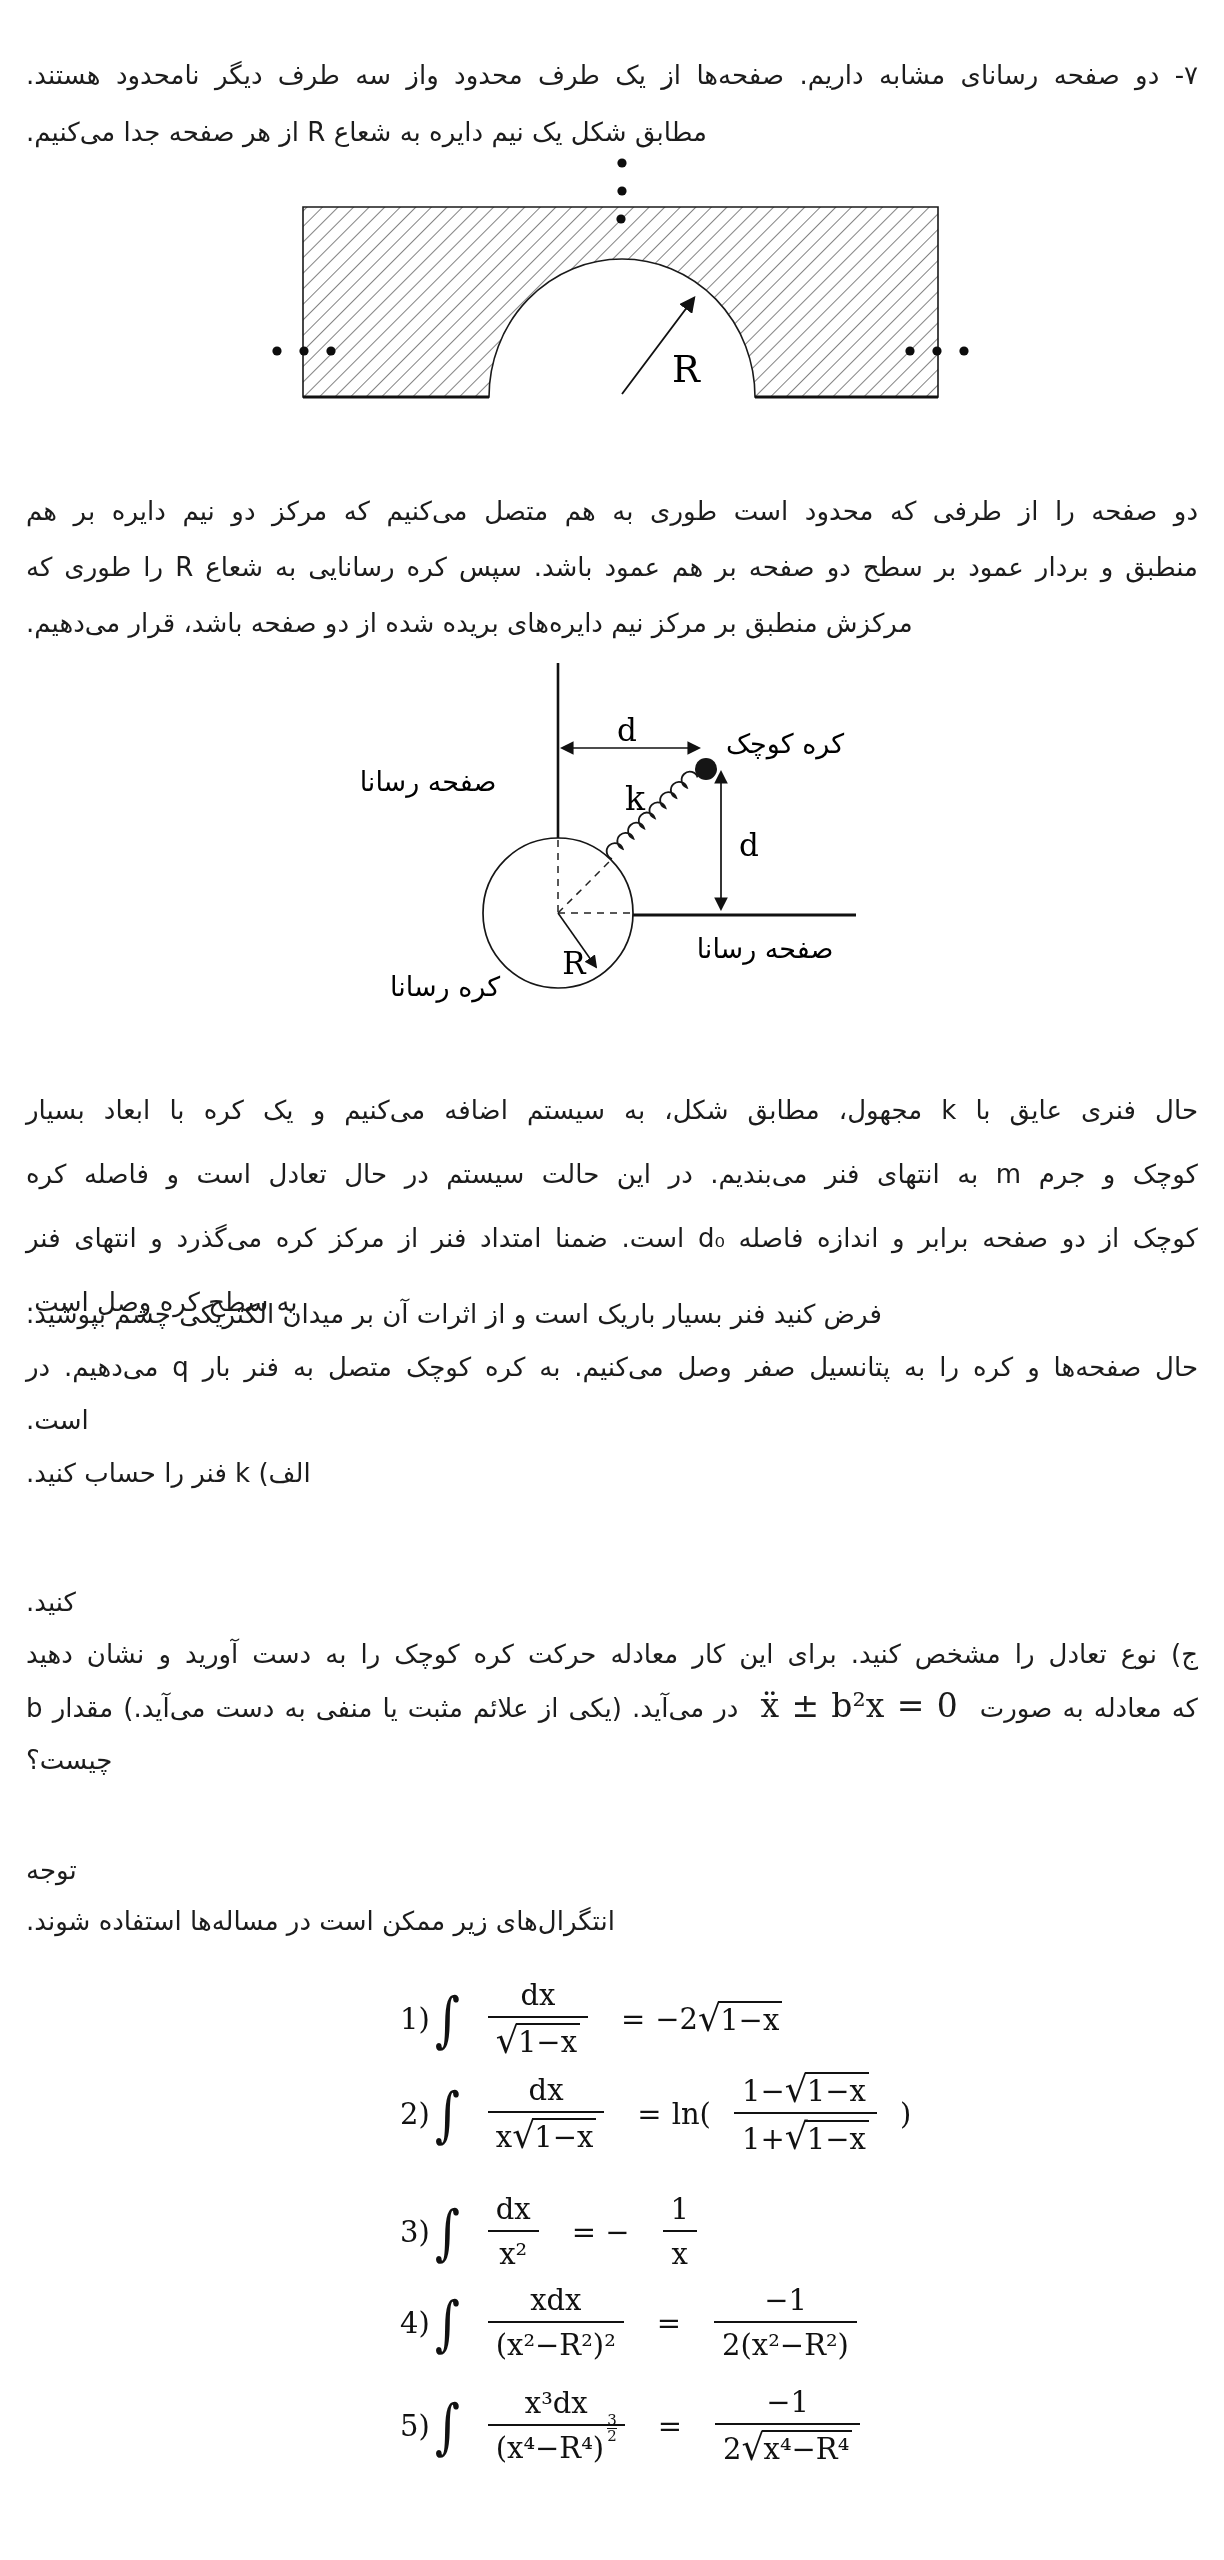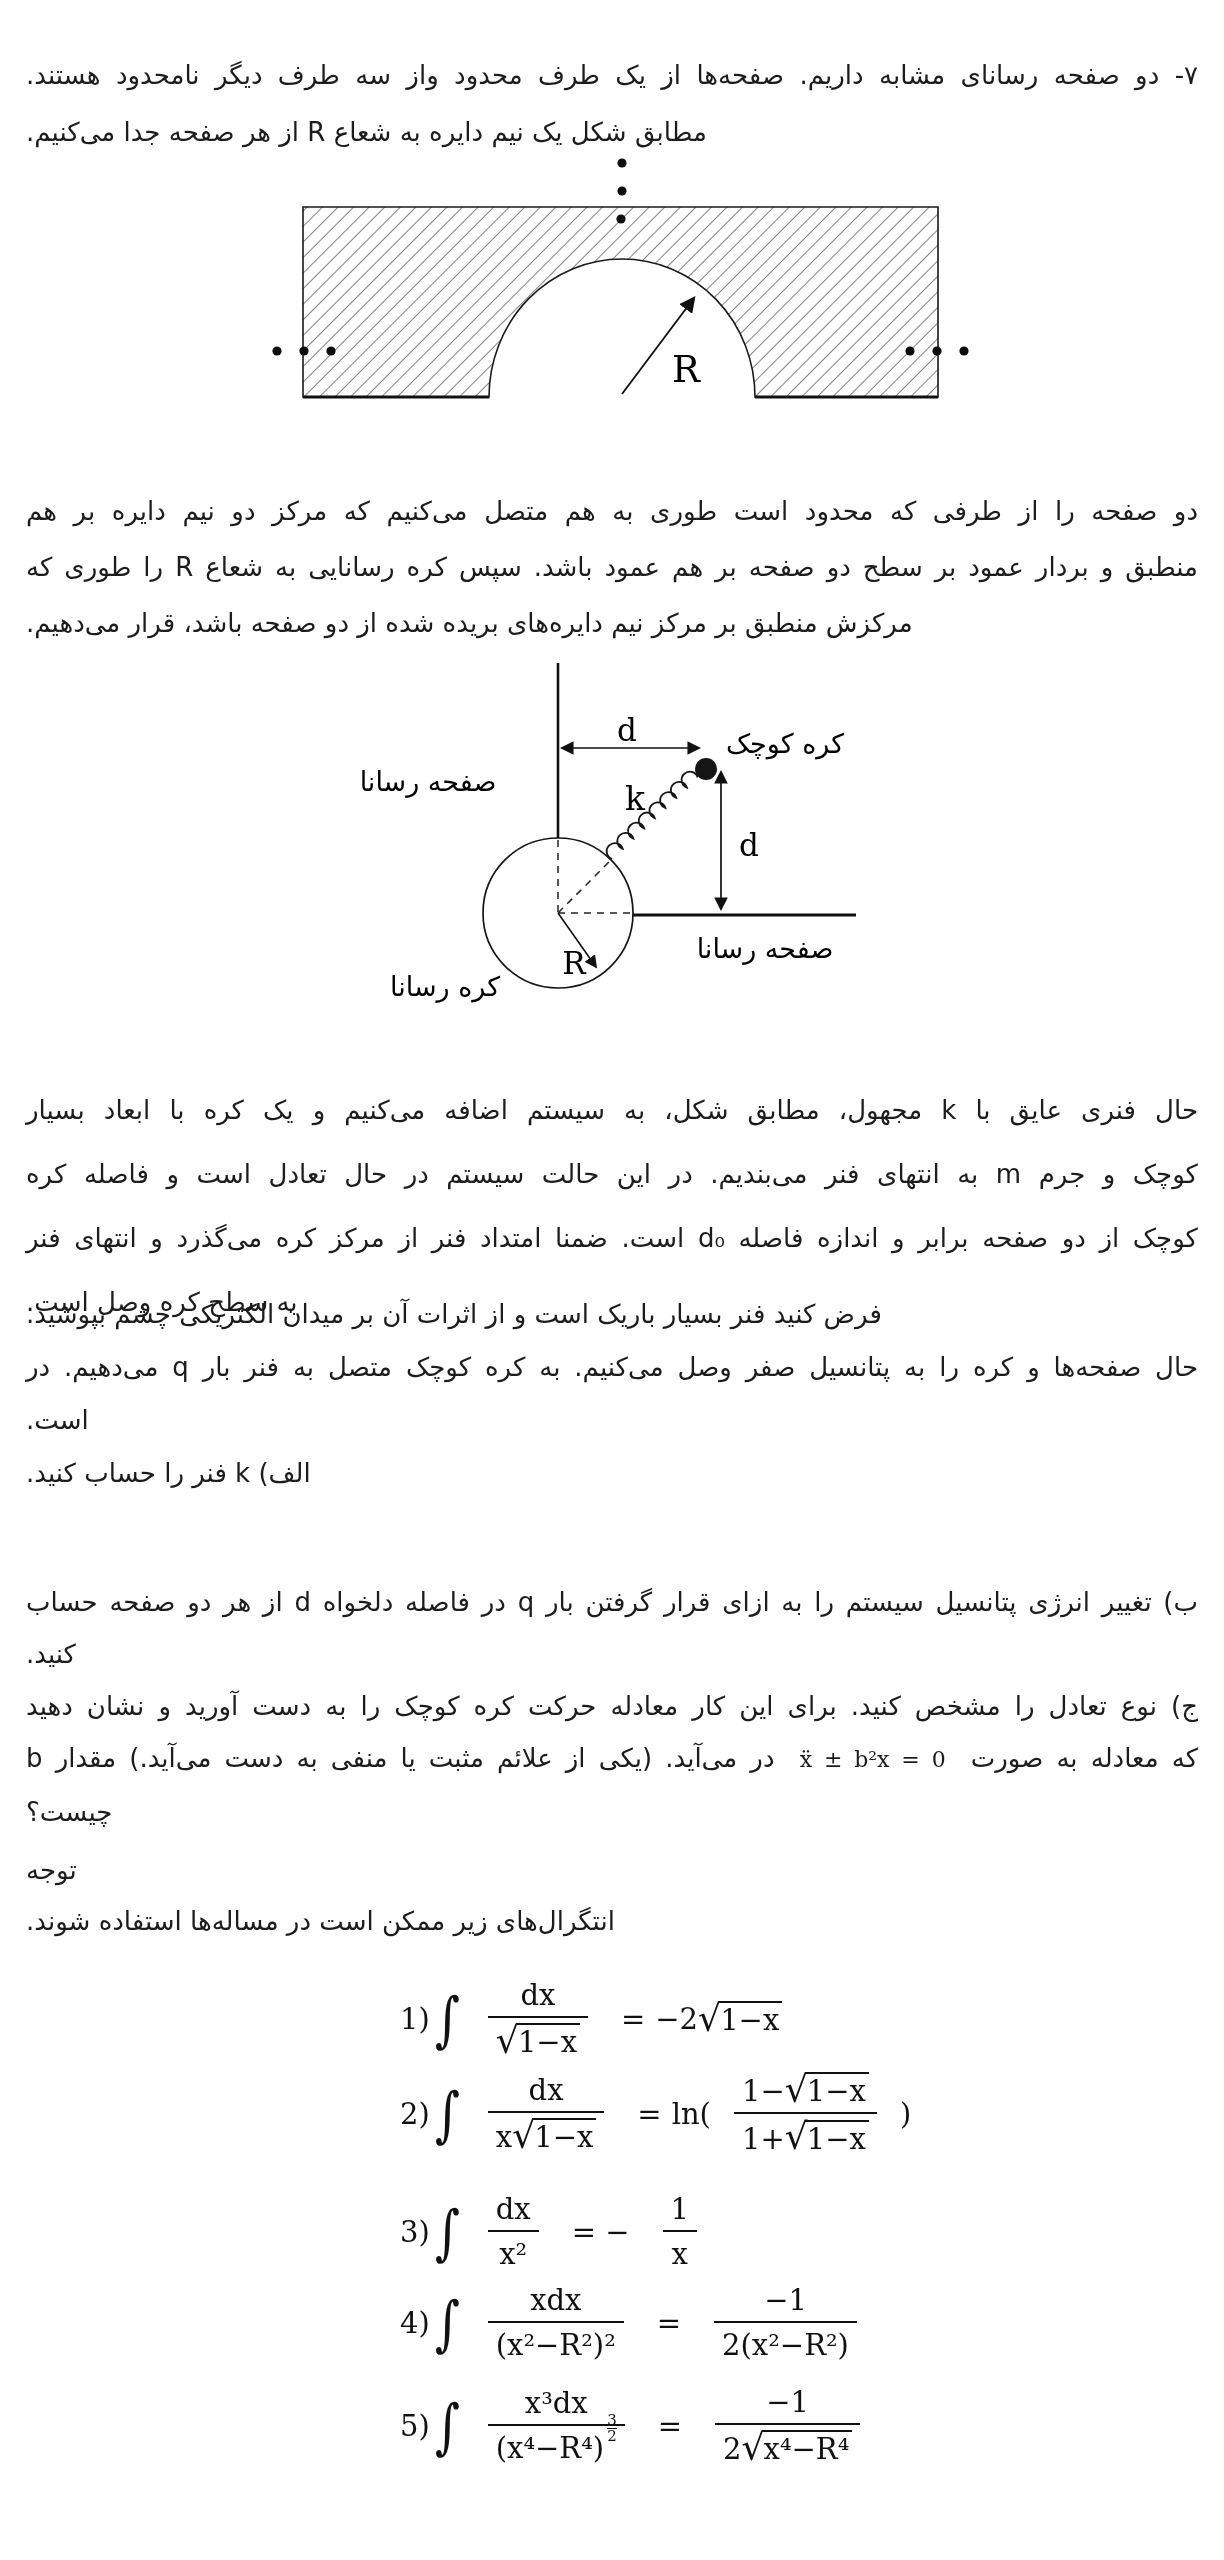--- a/index.html
+++ b/index.html
@@ -5,21 +5,21 @@
   html,body{margin:0;padding:0;}
   body{
     width:1224px;height:2560px;position:relative;background:#ffffff;
     font-family:"DejaVu Sans",sans-serif;color:#1c1c1c;overflow:hidden;
   }
   .ptext{position:absolute;right:26px;left:26px;direction:rtl;font-size:26px;}
   .jline{white-space:nowrap;text-align:justify;text-align-last:justify;}
   .rline{text-align:left;white-space:nowrap;}
   .math-inline{
     font-family:"DejaVu Serif",serif;direction:ltr;unicode-bidi:embed;
-    font-size:22px;margin:0 12px;white-space:nowrap;
+    font-size:33px;margin:0 12px;white-space:nowrap;
   }
   figure{margin:0;}
   svg{position:absolute;overflow:visible;}
   svg text.fa{font-family:"DejaVu Sans",sans-serif;font-size:27px;}
   svg text.mathlbl{font-family:"DejaVu Serif",serif;}
   
   .eq{
     position:absolute;left:400px;display:flex;align-items:center;
     font-family:"DejaVu Serif",serif;font-size:29px;color:#111;white-space:nowrap;
   }
@@ -130,21 +130,20 @@
 </div>
 
 <div class="ptext" style="top:1288px;line-height:53px;">
   <div class="rline">فرض کنید فنر بسیار باریک است و از اثرات آن بر میدان الکتریکی چشم بپوشید.</div>
   <div class="jline">حال صفحه‌ها و کره را به پتانسیل صفر وصل می‌کنیم. به کره کوچک متصل به فنر بار q می‌دهیم. در</div>
   <div class="rline">است.</div>
   <div class="rline">الف) k فنر را حساب کنید.</div>
 </div>
 
 <div class="ptext" style="top:1576px;line-height:52px;">
-  <div class="jline">ب) تغییر انرژی پتانسیل سیستم را به ازای قرار گرفتن بار q در فاصله دلخواه d از هر دو صفحه حساب</div>
   <div class="rline">کنید.</div>
   <div class="jline">ج) نوع تعادل را مشخص کنید. برای این کار معادله حرکت کره کوچک را به دست آورید و نشان دهید</div>
   <div class="jline">
     <span>که معادله به صورت</span>
     <span class="math-inline">ẍ ± b²x = 0</span>
     <span>در می‌آید. (یکی از علائم مثبت یا منفی به دست می‌آید.) مقدار b</span>
   </div>
   <div class="rline">چیست؟</div>
 </div>
 

